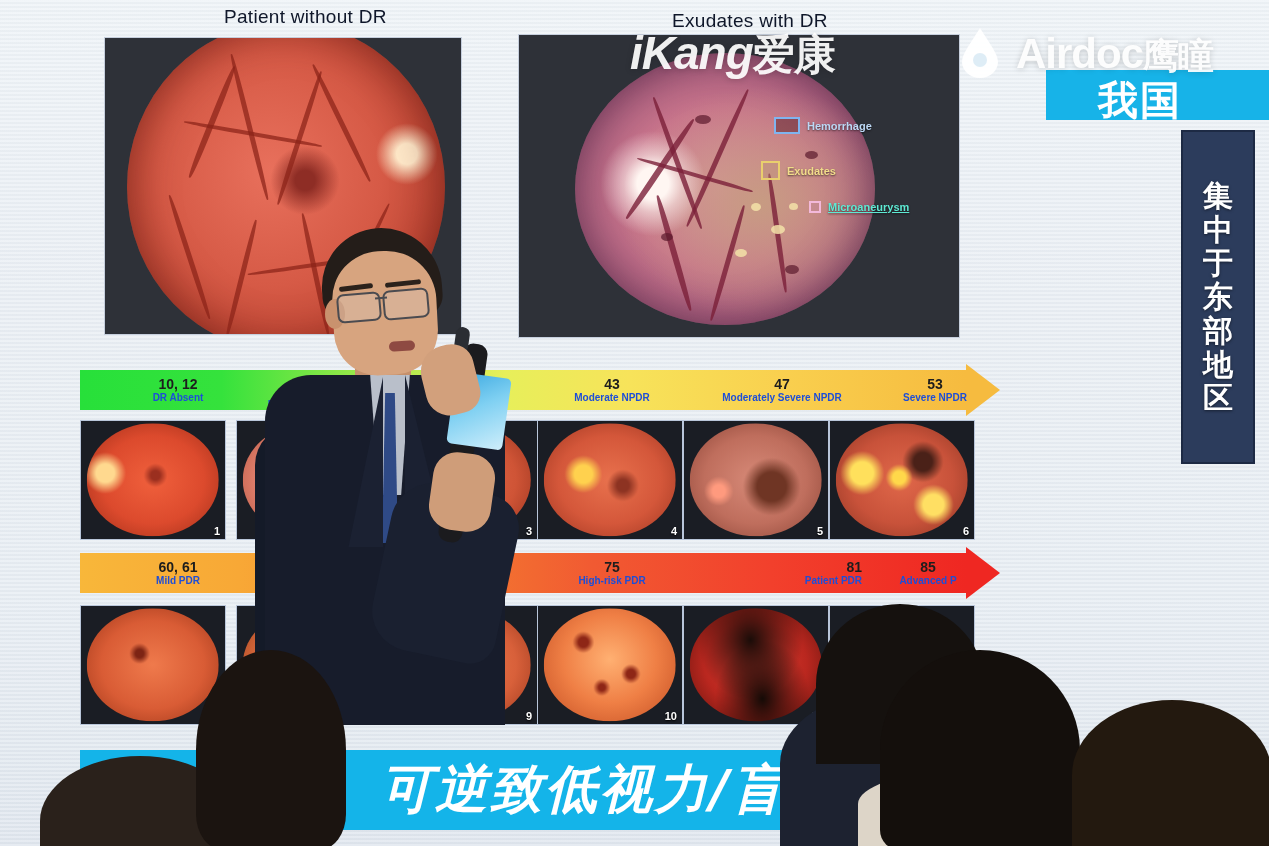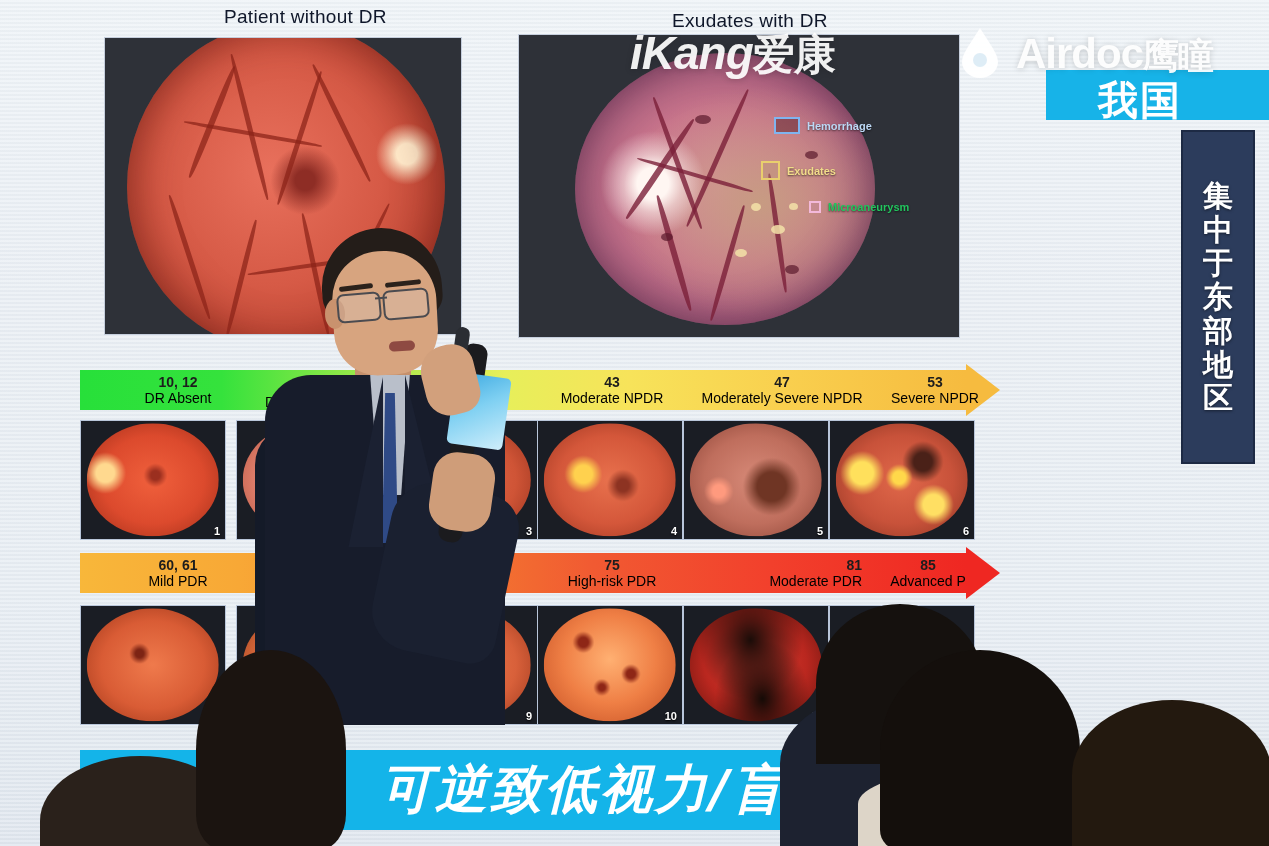--- a/index.html
+++ b/index.html
@@ -51,39 +51,39 @@
   #fundus-dr .hem{position:absolute;border-radius:50%;background:#5b1a2c;opacity:.7;}
 
   
   .anno{position:absolute;display:flex;align-items:center;gap:7px;white-space:nowrap;
         font-size:11px;font-weight:bold;text-shadow:0 1px 2px rgba(0,0,0,.6);}
   .anno .box{display:inline-block;box-sizing:border-box;}
   #anno-hem{left:255px;top:82px;color:#bcd8f5;}
   #anno-hem .box{width:26px;height:17px;border:2px solid #7fb4ef;background:rgba(90,30,40,.5);}
   #anno-exu{left:242px;top:126px;color:#f2dc8a;}
   #anno-exu .box{width:19px;height:19px;border:2px solid #e9cf6d;background:rgba(190,150,120,.35);}
-  #anno-mic{left:290px;top:166px;color:#22c55e;}
+  #anno-mic{left:290px;top:166px;color:#5eead4;text-decoration:underline;}
   #anno-mic .box{width:12px;height:12px;border:2px solid #f3b9da;background:rgba(200,140,170,.3);}
 
   
   .bar-wrap{position:absolute;height:40px;}
   .bar{position:absolute;left:0;top:0;height:100%;width:calc(100% - 34px);}
   .bar-head{position:absolute;right:0;top:-6px;width:0;height:0;
             border-top:26px solid transparent;border-bottom:26px solid transparent;}
   #bar1{left:80px;top:370px;width:920px;}
   #bar1 .bar{background:linear-gradient(90deg,#27e03a 0%,#35e23c 16%,#9de84a 32%,#e7ef5a 48%,#f7e35a 62%,#f9cf4e 80%,#f6bb3f 100%);}
   #bar1 .bar-head{border-left:34px solid #f6bb3f;}
   #bar2{left:80px;top:553px;width:920px;}
   #bar2 .bar{background:linear-gradient(90deg,#f8b73a 0%,#f8a836 18%,#f4822f 38%,#f15a32 58%,#f2402c 78%,#ef2722 100%);}
   #bar2 .bar-head{border-left:34px solid #ef2722;}
 
   .seg{position:absolute;top:0;height:100%;display:flex;flex-direction:column;
        align-items:center;justify-content:center;line-height:1.15;}
   .seg .num{font-size:14px;font-weight:bold;color:#1d1d1d;}
-  .seg .lbl{font-size:14px;font-weight:normal;color:#000000;white-space:nowrap;}
+  .seg .lbl{font-size:10px;font-weight:bold;color:#1d4ed8;white-space:nowrap;}
 
   
   .thumb{position:absolute;background:#1a1d24;border:1px solid #b9c6da;overflow:hidden;}
   .thumb .disc{position:absolute;left:50%;top:50%;transform:translate(-50%,-50%);
                width:92%;height:96%;border-radius:50%;}
   .thumb .no{position:absolute;right:5px;bottom:2px;color:#fff;font-size:11px;font-weight:bold;
              text-shadow:0 1px 2px #000;}
 
   
   #banner-right{position:absolute;left:1046px;top:70px;width:223px;height:50px;background:#17b3e8;}
@@ -285,21 +285,21 @@
     <div class="seg" style="left:336px;width:100px;">
       <span class="num">1</span>
       <span class="lbl">sk PDR</span>
     </div>
     <div class="seg" style="left:452px;width:160px;">
       <span class="num">75</span>
       <span class="lbl">High-risk PDR</span>
     </div>
     <div class="seg" style="left:612px;width:170px;align-items:flex-end;">
       <span class="num">81</span>
-      <span class="lbl">Moderate PDR</span>
+      <span class="lbl">Patient PDR</span>
     </div>
     <div class="seg" style="left:768px;width:160px;">
       <span class="num">85</span>
       <span class="lbl">Advanced P</span>
     </div>
   </div>
 
   <div class="thumb" style="left:80px;top:605px;width:144px;height:118px;">
     <div class="disc" style="background:radial-gradient(circle at 40% 40%,#7d2414 0 4%,rgba(125,36,20,0) 10%),radial-gradient(ellipse at 50% 50%,#ef7a4c 0%,#d95c35 55%,#9b3518 100%);"></div>
     <span class="no">7</span>

